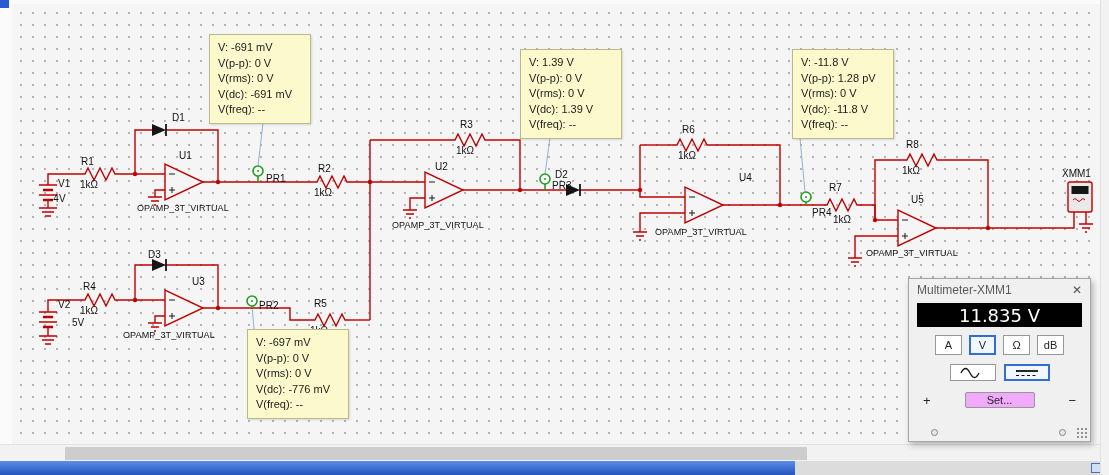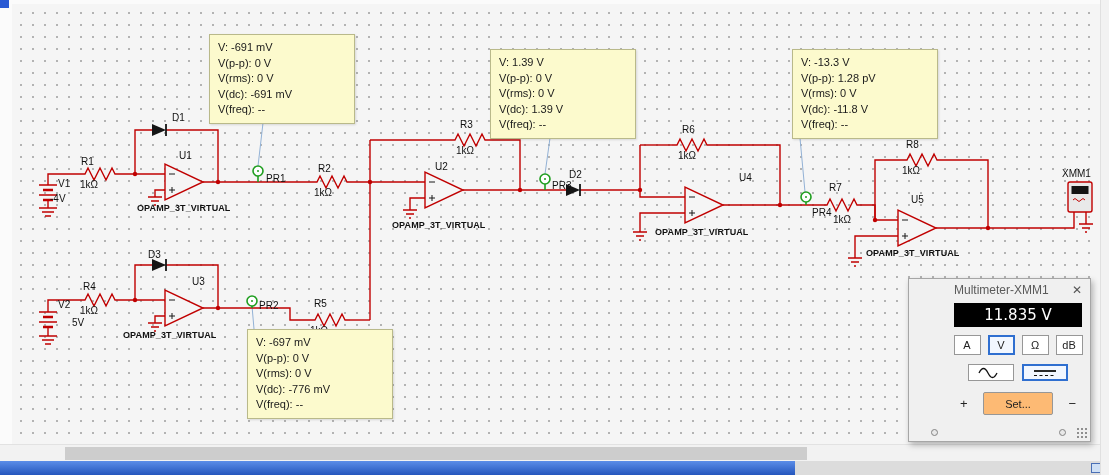--- a/index.html
+++ b/index.html
@@ -13,48 +13,48 @@
     background-color:#f5f5f5;
     background-image: radial-gradient(circle, #b3b3b3 0.9px, rgba(0,0,0,0) 1.1px);
     background-size: 12px 12px; background-position: 3px 3px;
     z-index:0;
   }
   svg.schem { position:absolute; left:0; top:0; z-index:1; }
 
   
   .lbl { position:absolute; z-index:2; font-size:10px; line-height:11px; color:#111;
          white-space:nowrap; }
-  .lbl.model { font-size:9px; font-weight:bold; letter-spacing:0.1px; }
-
-  
-  .pbox { position:absolute; z-index:3; width:146px; background:#fcfacd;
+  .lbl.model { font-size:9px; font-weight:normal; letter-spacing:0.1px; }
+
+  
+  .pbox { position:absolute; z-index:3; width:102px; background:#fcfacd;
           border:1px solid #b9b98a; padding:5px 8px; box-shadow:1px 1px 2px rgba(0,0,0,.12); }
   .pbox div { font-size:11px; line-height:15.5px; color:#1a1a1a; white-space:nowrap; }
 
   
   .mm { position:absolute; left:908px; top:278px; width:183px; height:164px; z-index:6;
-        background:#f0f0f0; border:1px solid #a6a6a6; box-shadow:2px 3px 6px rgba(0,0,0,.28);padding-left:37px; }
+        background:#f0f0f0; border:1px solid #a6a6a6; box-shadow:2px 3px 6px rgba(0,0,0,.28); }
   .mm-title { height:22px; display:flex; align-items:center; padding:0 8px; }
   .mm-title .t { font-size:12px; color:#5a5a5a; }
   .mm-close { margin-left:auto; font-size:12px; color:#555; cursor:default; }
   .mm-display { margin:2px 8px 8px 8px; height:24px; background:#000; color:#fff;
-                display:flex; align-items:center; justify-content:center; font-size:15px;
+                display:flex; align-items:center; justify-content:center; font-size:18px;
                 font-family:"DejaVu Sans", sans-serif; }
   .mm-modes { display:flex; justify-content:center; gap:7px; margin-top:2px; }
   .mm-btn { width:27px; height:20px; background:#fff; border:1px solid #979797;
             font-size:11px; font-family:"Liberation Sans",sans-serif; color:#222;
             display:flex; align-items:center; justify-content:center; }
   .mm-btn.selected { border:2px solid #2f6fd0; background:#f2f7ff; }
   .mm-wave { display:flex; justify-content:center; gap:8px; margin-top:9px; }
   .wave-btn { width:46px; height:17px; background:#fff; border:1px solid #979797;
               display:flex; align-items:center; justify-content:center; }
   .wave-btn.selected { border:2px solid #2f6fd0; background:#f2f7ff; }
   .mm-foot { display:flex; align-items:center; margin:11px 14px 0 14px; }
   .mm-foot .sign { font-size:13px; color:#222; }
-  .mm-set { margin:0 auto; width:70px; height:23px; background:#fdba74; border:1px solid #979797;
+  .mm-set { margin:0 auto; width:70px; height:16px; background:#f0abfc; border:1px solid #979797;
             border-radius:2px; font-size:11px; font-family:"Liberation Sans",sans-serif; color:#222; }
   .term { position:absolute; bottom:5px; width:7px; height:7px; border:1px solid #838383;
           border-radius:50%; background:#e8e8e8; }
   .term-l { left:22px; } .term-r { right:24px; }
   .grip { position:absolute; right:2px; bottom:2px; width:12px; height:12px;
           background-image: radial-gradient(#8f8f8f 1px, transparent 1.2px);
           background-size:4px 4px; }
 
   
   .hscroll { position:absolute; left:0; top:444px; width:1100px; height:17px; background:#f2f2f2;
@@ -222,21 +222,21 @@
   <span class="lbl" style="left:179px;top:150px">U1</span>
   <span class="lbl model" style="left:137px;top:203px">OPAMP_3T_VIRTUAL</span>
   <span class="lbl" style="left:266px;top:173px">PR1</span>
   <span class="lbl" style="left:318px;top:163px">R2</span>
   <span class="lbl" style="left:314px;top:187px">1kΩ</span>
   <span class="lbl" style="left:460px;top:119px">R3</span>
   <span class="lbl" style="left:456px;top:145px">1kΩ</span>
   <span class="lbl" style="left:435px;top:161px">U2</span>
   <span class="lbl model" style="left:392px;top:220px">OPAMP_3T_VIRTUAL</span>
   <span class="lbl" style="left:552px;top:180px">PR3</span>
-  <span class="lbl" style="left:569px;top:169px">D2</span>
+  <span class="lbl" style="left:555px;top:169px">D2</span>
   <span class="lbl" style="left:682px;top:124px">R6</span>
   <span class="lbl" style="left:678px;top:150px">1kΩ</span>
   <span class="lbl" style="left:739px;top:172px">U4</span>
   <span class="lbl model" style="left:655px;top:227px">OPAMP_3T_VIRTUAL</span>
   <span class="lbl" style="left:812px;top:207px">PR4</span>
   <span class="lbl" style="left:829px;top:182px">R7</span>
   <span class="lbl" style="left:833px;top:214px">1kΩ</span>
   <span class="lbl" style="left:906px;top:139px">R8</span>
   <span class="lbl" style="left:902px;top:165px">1kΩ</span>
   <span class="lbl" style="left:911px;top:194px">U5</span>
@@ -253,29 +253,29 @@
   <span class="lbl" style="left:314px;top:298px">R5</span>
   <span class="lbl" style="left:310px;top:325px">1kΩ</span>
 
   <div class="pbox" style="left:209px;top:34px">
     <div>V: -691 mV</div>
     <div>V(p-p): 0 V</div>
     <div>V(rms): 0 V</div>
     <div>V(dc): -691 mV</div>
     <div>V(freq): --</div>
   </div>
-  <div class="pbox" style="left:490px;top:49px">
+  <div class="pbox" style="left:520px;top:49px">
     <div>V: 1.39 V</div>
     <div>V(p-p): 0 V</div>
     <div>V(rms): 0 V</div>
     <div>V(dc): 1.39 V</div>
     <div>V(freq): --</div>
   </div>
   <div class="pbox" style="left:792px;top:49px">
-    <div>V: -13.3 V</div>
+    <div>V: -11.8 V</div>
     <div>V(p-p): 1.28 pV</div>
     <div>V(rms): 0 V</div>
     <div>V(dc): -11.8 V</div>
     <div>V(freq): --</div>
   </div>
   <div class="pbox" style="left:247px;top:329px">
     <div>V: -697 mV</div>
     <div>V(p-p): 0 V</div>
     <div>V(rms): 0 V</div>
     <div>V(dc): -776 mV</div>

